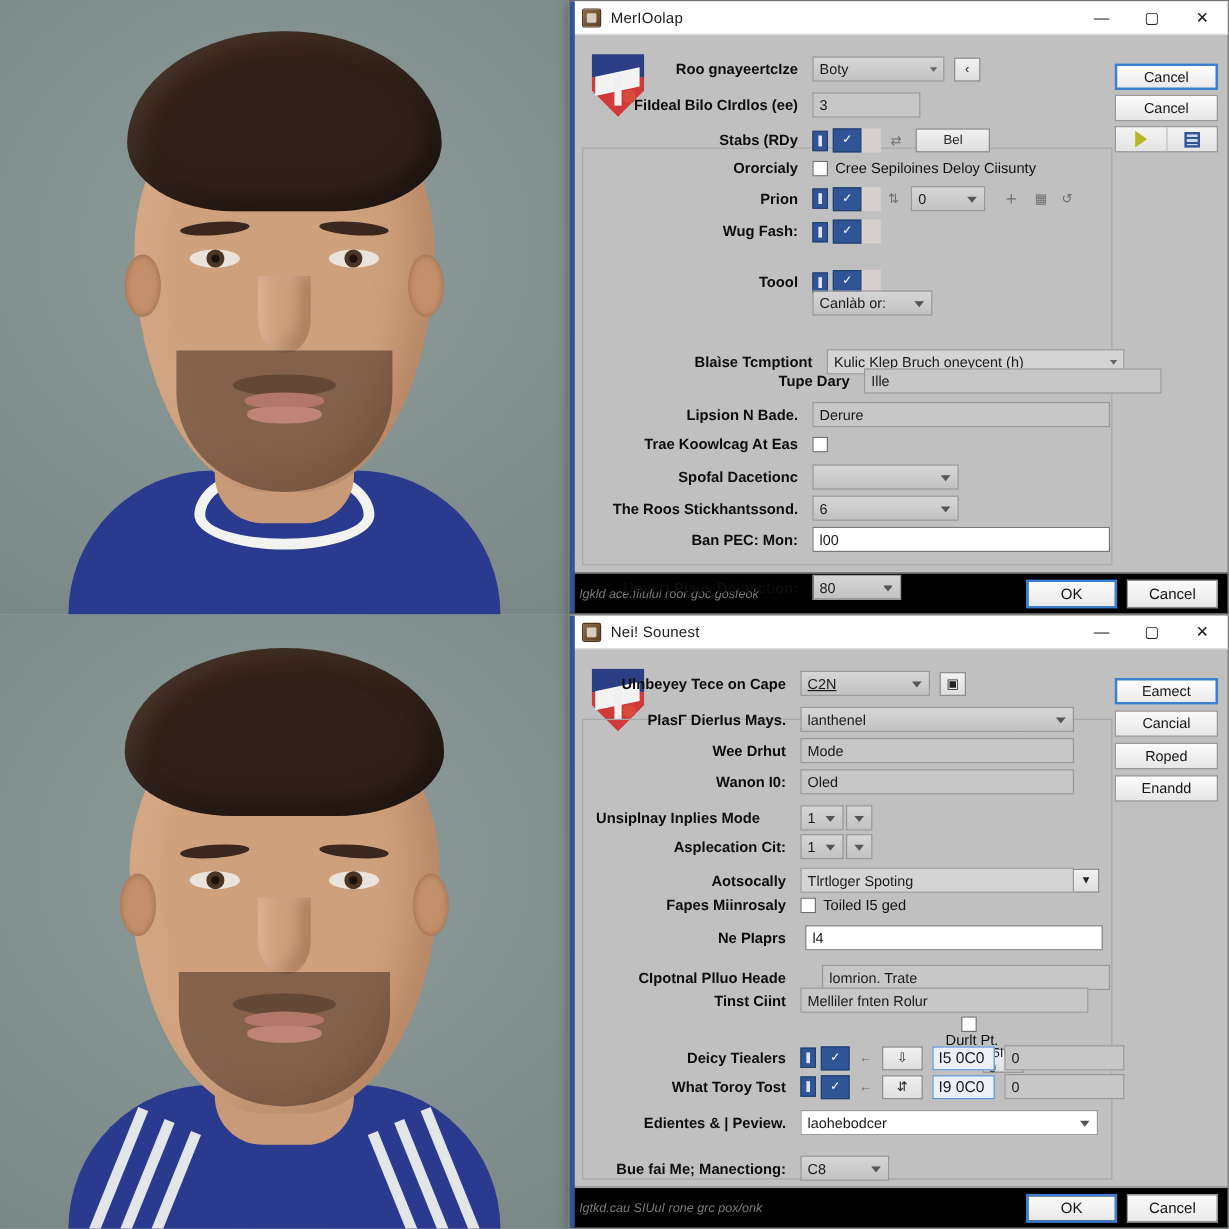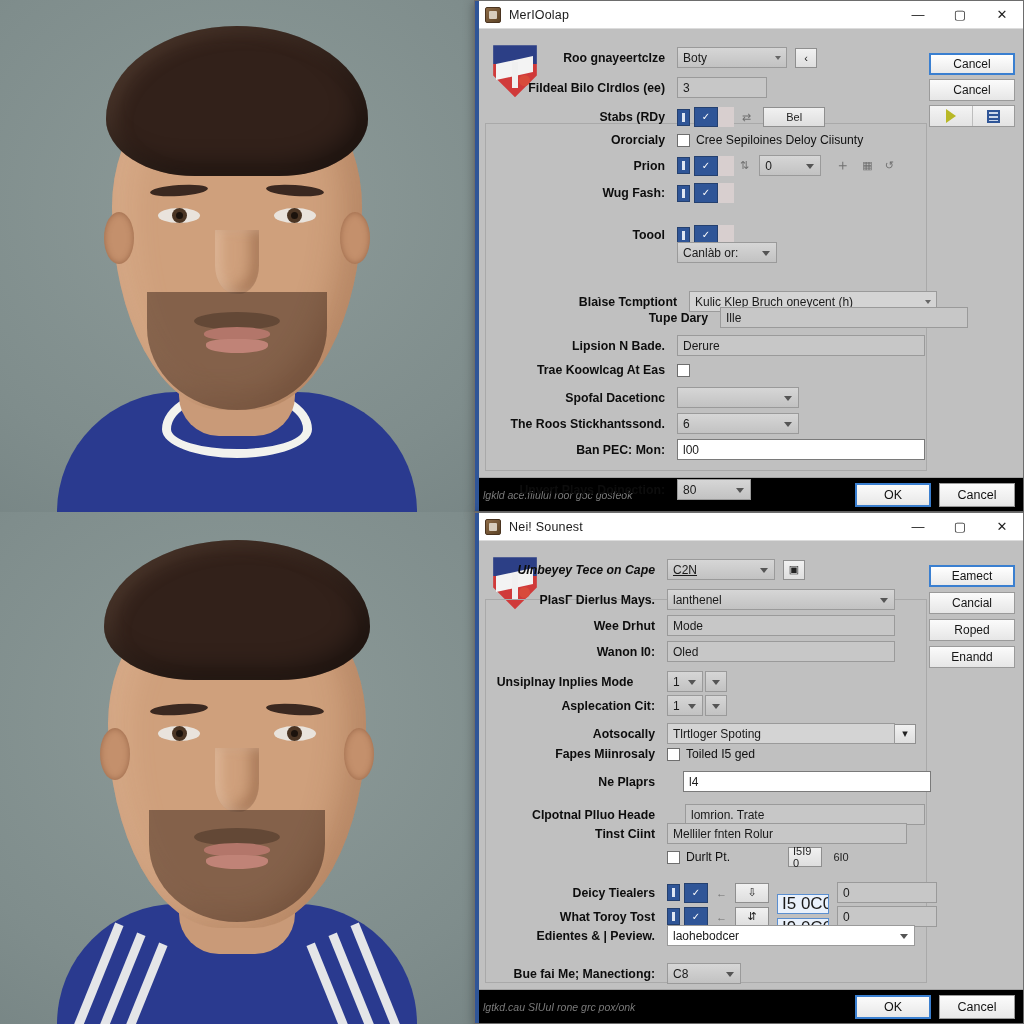--- a/index.html
+++ b/index.html
@@ -188,22 +188,22 @@
 
   .smbtn {
     height: 20px; min-width: 22px; padding: 0 4px;
     background: linear-gradient(#f1f1f1,#dedede);
     border:1px solid #8f8f8f;
     display:flex; align-items:center; justify-content:center;
     font-size:11px; color:#222;
   }
   .fieldbtn {
     height:20px; background:#eaf1fb; border:1px solid #5b8fd0;
-    font-size:17px; color:#1a1a1a; display:flex;align-items:center;
-    padding:0 4px; white-space:nowrap; overflow:hidden;margin-top:23px;
+    font-size:13px; color:#1a1a1a; display:flex;align-items:center;
+    padding:0 4px; white-space:nowrap; overflow:hidden;
   }
 
   
   .sidebtn {
     position: absolute; right: 8px; width: 86px; height: 22px;
     background: linear-gradient(#fbfbfb,#e6e6e6);
     border: 1px solid #9a9a9a;
     font-size: 12px; color: #151515;
     display:flex; align-items:center; justify-content:center;
     white-space: nowrap;
@@ -470,21 +470,21 @@
       <div class="crest" style="left:14px; top:14px;">
         <div class="shape"></div>
           <div class="wedge"></div>
           <div class="bar"></div>
           <div class="dot"></div>
       </div>
 
       <div class="group" style="top:58px; height:384px;"></div>
 
       <div class="row" style="left:0; top:18px; width:460px;">
-        <span class="lbl" style="width:180px;font-style:italic;">Ulnbeyey Tece on Cape</span>
+        <span class="lbl" style="width:180px;">Ulnbeyey Tece on Cape</span>
         <span class="combo" style="margin-left:12px; width:108px;text-decoration:underline;">C2N</span>
         <span class="smbtn" style="margin-left:8px; width:20px;">▣</span>
       </div>
 
       <div class="row" style="left:0; top:74px; width:460px;">
         <span class="lbl" style="width:180px;">Wee Drhut</span>
         <span class="tf" style="margin-left:12px; width:228px;">Mode</span>
       </div>
 
       <div class="row" style="left:0; top:48px; width:460px;">
@@ -516,34 +516,34 @@
       </div>
 
       <div class="row" style="left:0; top:206px; width:470px;">
         <span class="lbl" style="width:180px;padding-left:20px;">Fapes Miinrosaly</span>
         <span class="cbx" style="margin-left:12px;"></span>
         <span class="cbx-lbl">Toiled I5 ged</span>
       </div>
 
       <div class="row" style="left:0; top:230px; width:470px;">
         <span class="lbl" style="width:180px;">Ne PIaprs</span>
-        <span class="tf white" style="margin-left:28px; width:248px;">l4</span>
+        <span class="tf white" style="margin-left:16px; width:248px;">l4</span>
       </div>
 
       <div class="row" style="left:0; top:263px; width:470px;gap:18px;">
         <span class="lbl" style="width:180px;">CIpotnal Plluo Heade</span>
         <span class="tf" style="margin-left:12px; width:240px;">lomrion. Trate</span>
       </div>
 
       <div class="row" style="left:0; top:282px; width:470px;">
         <span class="lbl" style="width:180px;">Tinst Ciint</span>
         <span class="tf" style="margin-left:12px; width:240px;">Melliler fnten Rolur</span>
       </div>
 
-      <div class="row" style="left:192px; top:306px; width:280px;">
+      <div class="row" style="left:192px; top:306px; width:280px;flex-direction:column;">
         <span class="cbx"></span>
         <span class="cbx-lbl">Durlt Pt.</span>
         <span class="smbtn" style="margin-left:58px; width:34px;">I5I9 0</span>
         <span class="smbtn" style="margin-left:6px; width:26px; border:none; background:none;">6I0</span>
       </div>
 
       <div class="row" style="left:0; top:330px; width:470px;">
         <span class="lbl" style="width:180px;">Deicy Tiealers</span>
         <span class="tog" style="margin-left:12px;"></span>
         <span class="togbig" style="margin-left:4px;"></span>

